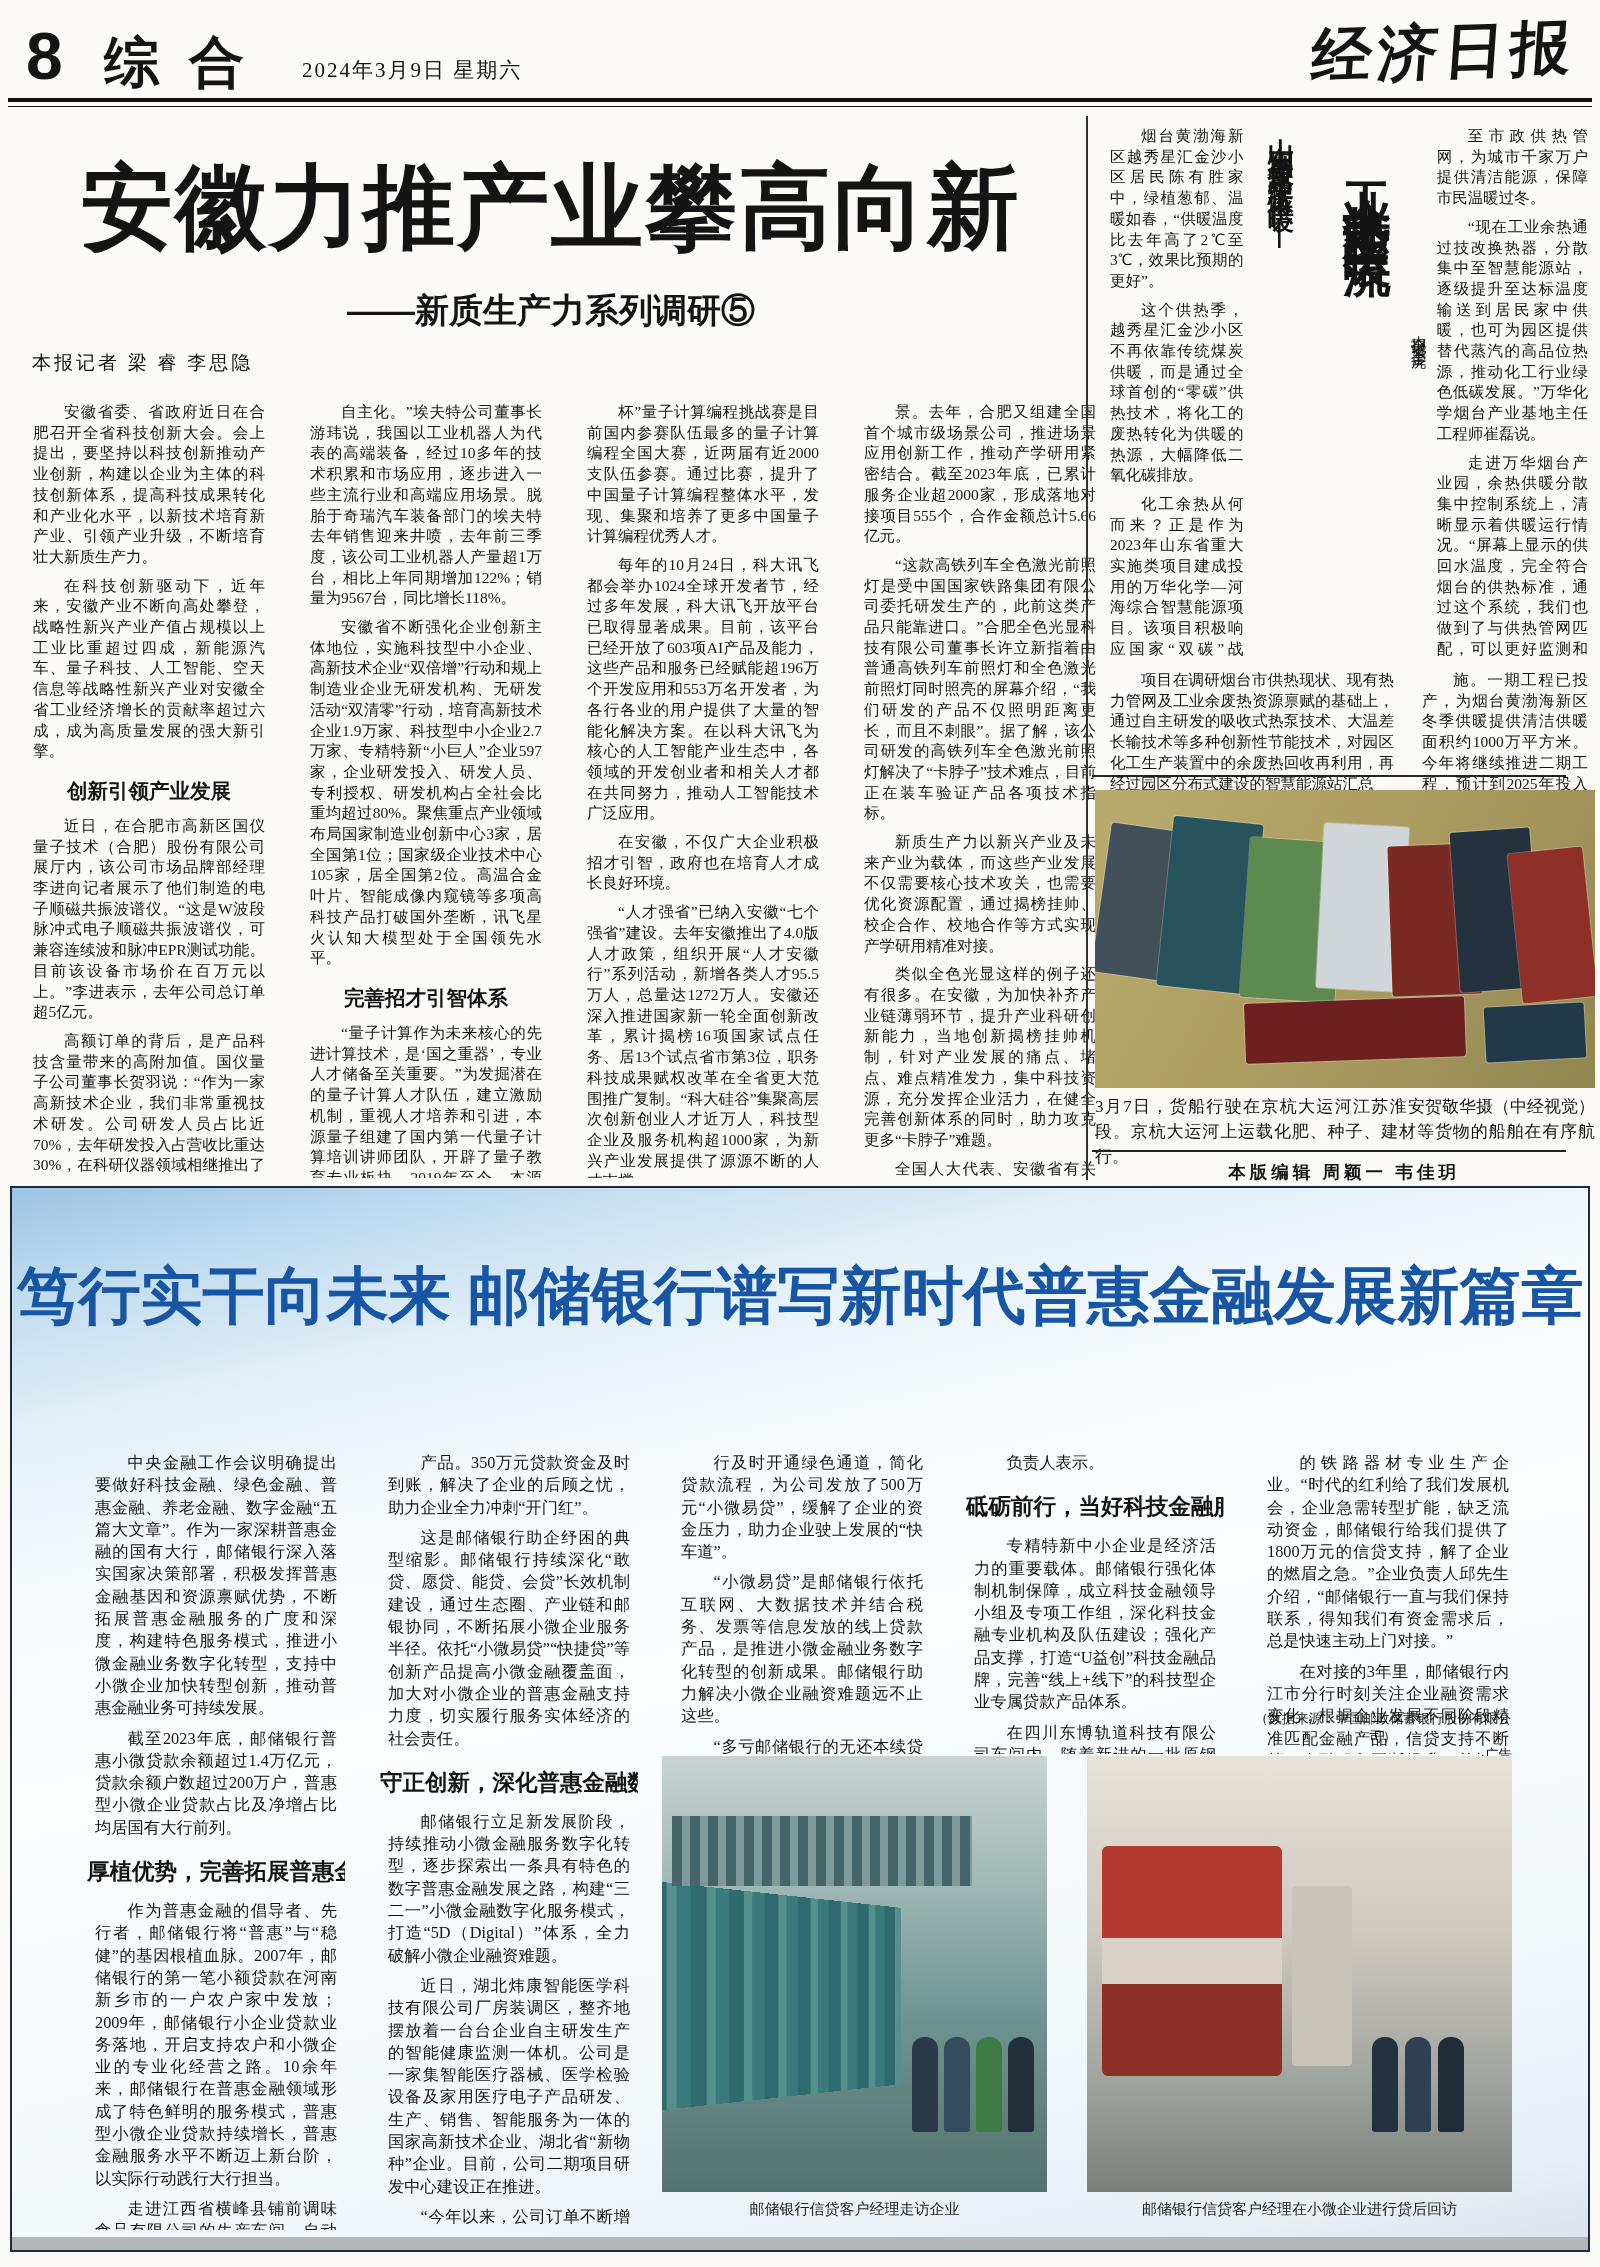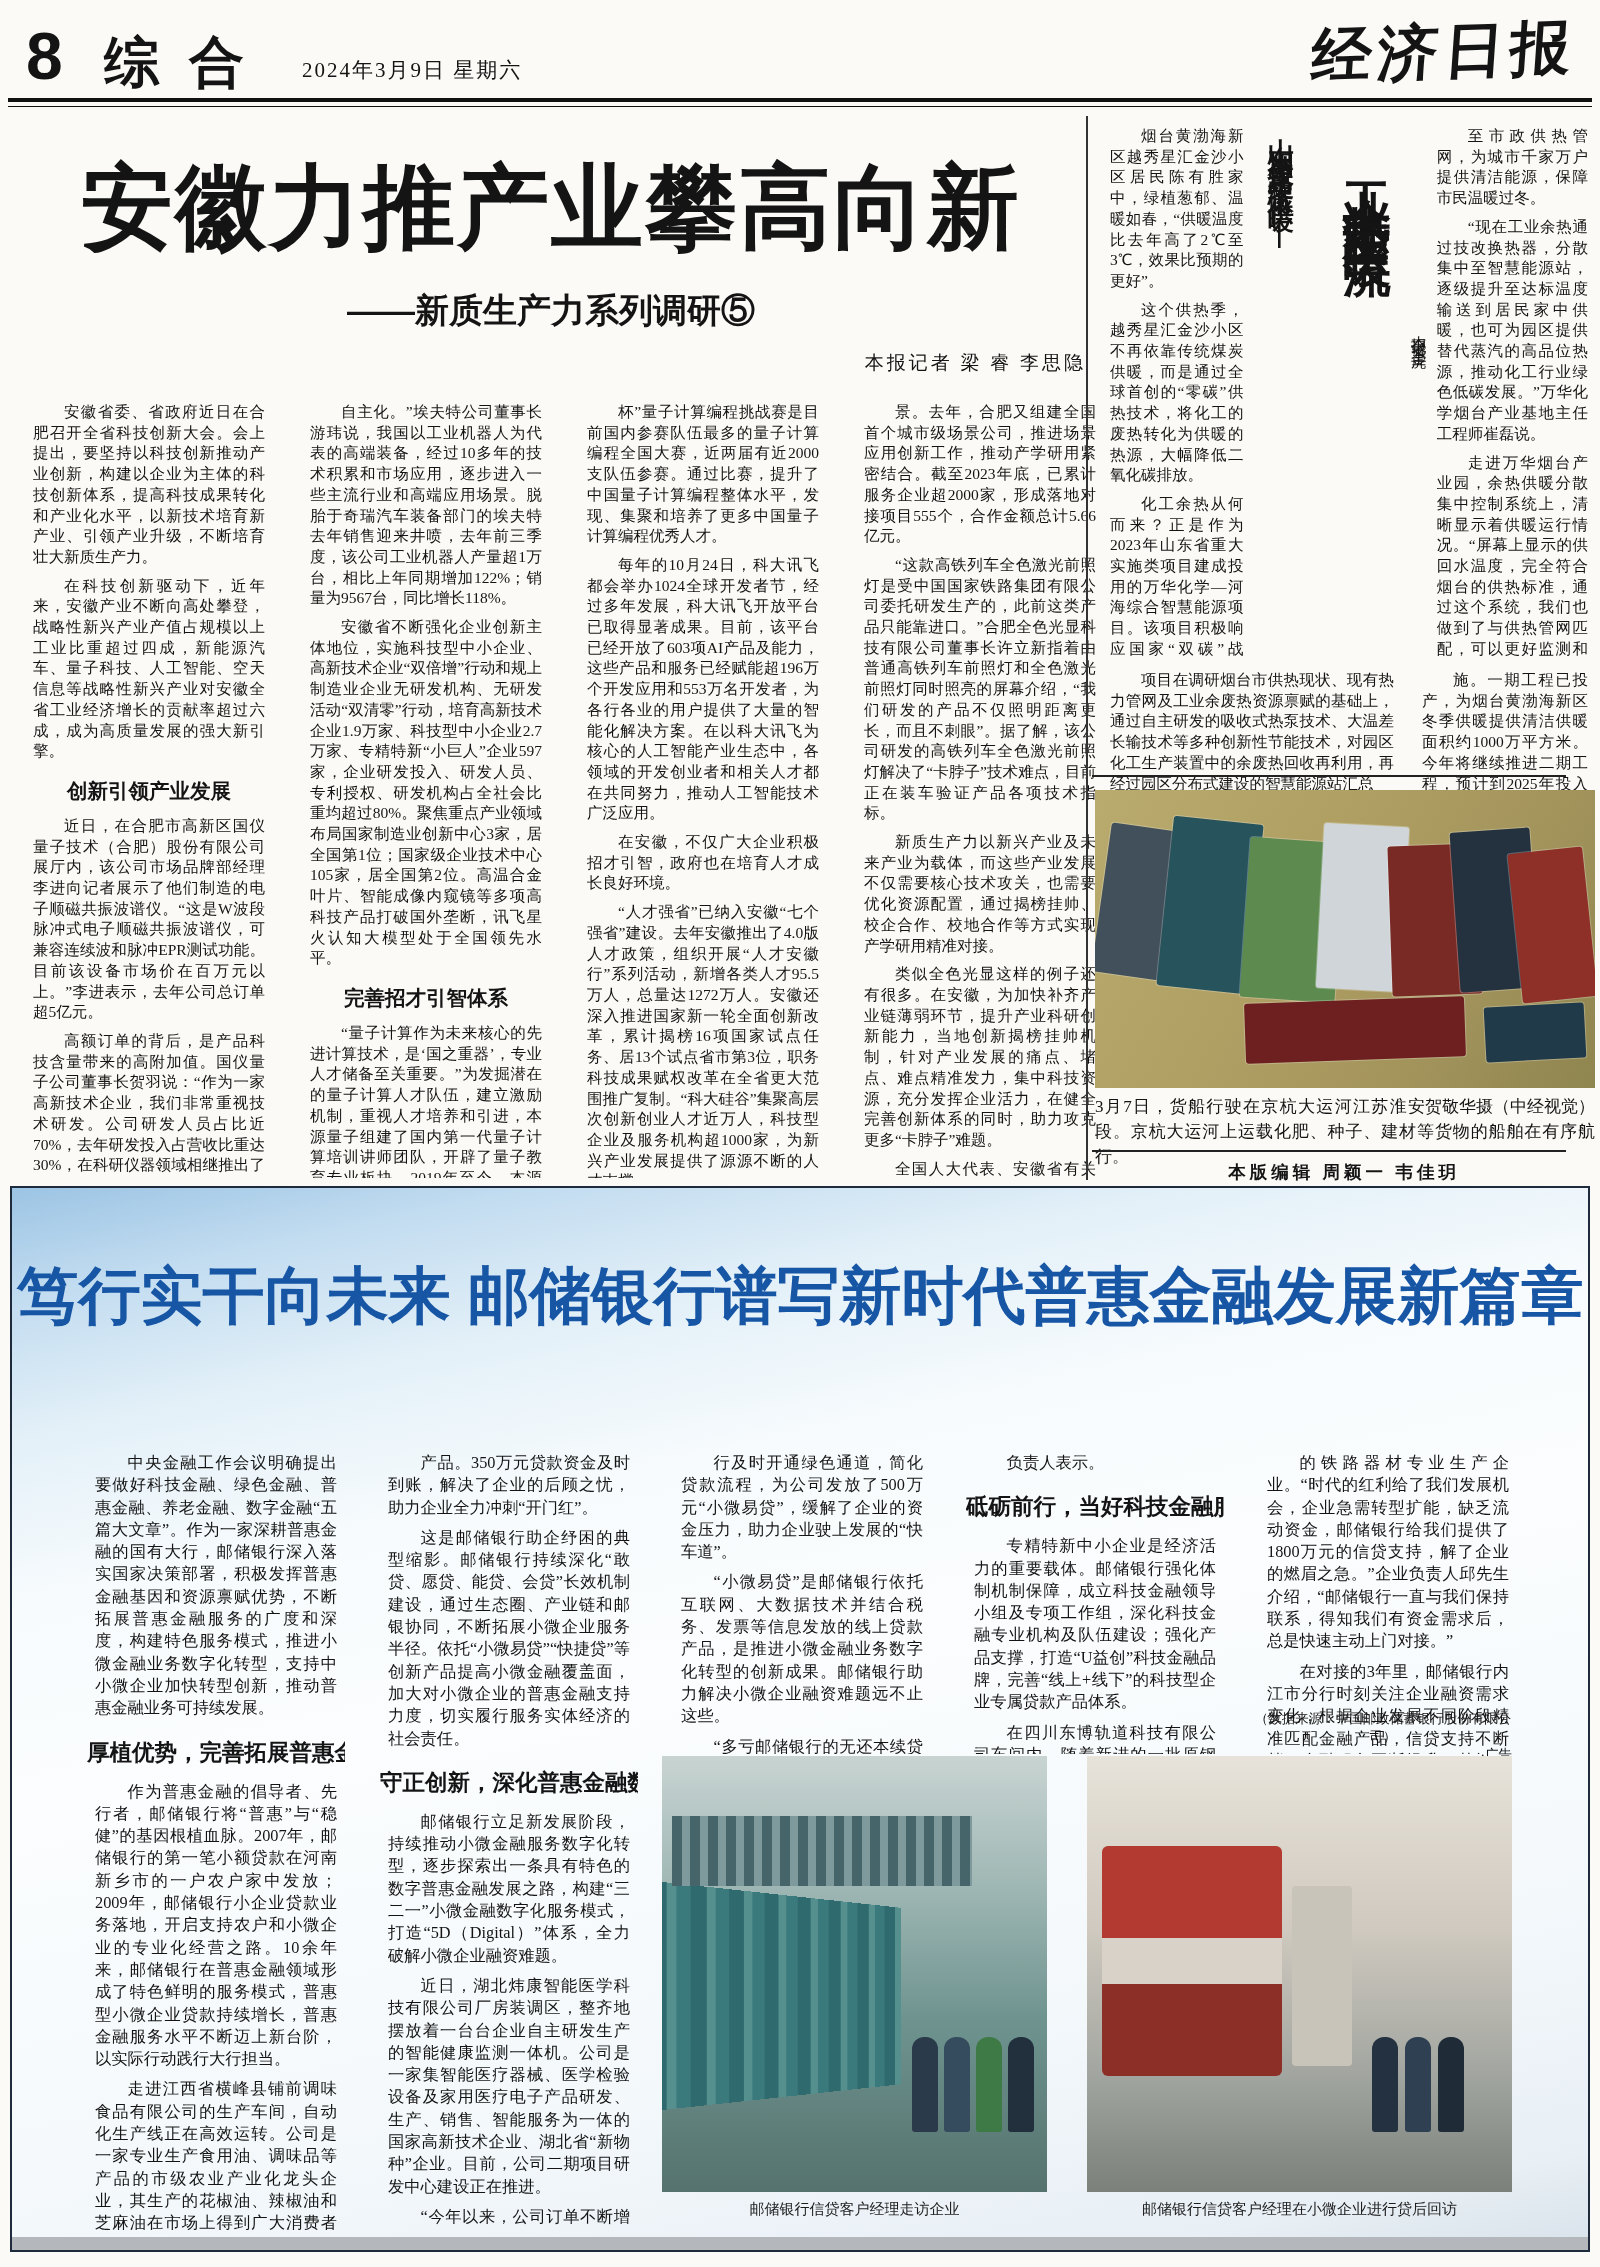--- a/index.html
+++ b/index.html
@@ -11,21 +11,21 @@
   .dateline{position:absolute;left:302px;top:56px;font-size:21px;letter-spacing:2px;}
   .masthead{position:absolute;right:24px;top:12px;font-family:"DejaVu Serif",serif;font-weight:900;font-size:60px;letter-spacing:6px;transform:skewX(-6deg) rotate(-2deg);}
   .hrule{position:absolute;left:8px;width:1584px;}
   .hrule .a{height:4px;background:#111;}
   .hrule .b{height:1px;background:#111;margin-top:4px;}
   
   .m-title{position:absolute;left:20px;top:146px;width:1062px;text-align:center;
            font-family:Liberation Mono, monospace;font-weight:900;font-size:92px;letter-spacing:2px;white-space:nowrap;}
   .m-sub{position:absolute;left:20px;top:288px;width:1062px;text-align:center;
          font-family:"Liberation Sans",sans-serif;font-weight:800;font-size:34px;}
-  .m-byline{position:absolute;left:24px;top:350px;width:1062px;text-align:right;font-size:19px;letter-spacing:3px;}
+  .m-byline{position:absolute;left:32px;top:350px;width:1062px;text-align:left;font-size:19px;letter-spacing:3px;}
   .m-cols{position:absolute;left:25px;top:394px;display:flex;gap:29px;}
   .m-col{width:248px;height:784px;overflow:hidden;}
   .m-col p, .r-txt p, .b-col p{margin:8px;text-indent:2em;text-align:justify;font-size:15.5px;line-height:20.7px;}
   .m-col h3{margin:15px 0 11px;text-align:center;font-family:"Liberation Sans",sans-serif;font-weight:800;font-size:20.5px;}
   .vrule{position:absolute;background:#333;}
   
   .r-art{position:absolute;left:1102px;top:118px;width:494px;}
   .r-row1{display:flex;height:540px;}
   .r-txt{width:150px;}
   .r-kicker{width:46px;writing-mode:vertical-rl;font-family:"Liberation Sans",sans-serif;font-weight:700;font-size:26px;
@@ -164,20 +164,21 @@
     <span>3月7日，货船行驶在京杭大运河江苏淮安段。京杭大运河上运载化肥、种子、建材等货物的船舶在有序航行。</span>
   </div>
   <div class="ed-rule"></div>
   <div class="editor">本版编辑 周颖一 韦佳玥</div>
 
   <div class="banner">
     <div class="b-title">笃行实干向未来 邮储银行谱写新时代普惠金融发展新篇章</div>
     <div class="b-cols">
       <div class="b-col tall">
           <p>中央金融工作会议明确提出要做好科技金融、绿色金融、普惠金融、养老金融、数字金融“五篇大文章”。作为一家深耕普惠金融的国有大行，邮储银行深入落实国家决策部署，积极发挥普惠金融基因和资源禀赋优势，不断拓展普惠金融服务的广度和深度，构建特色服务模式，推进小微金融业务数字化转型，支持中小微企业加快转型创新，推动普惠金融业务可持续发展。</p>
+          <p>截至2023年底，邮储银行普惠小微贷款余额超过1.4万亿元，贷款余额户数超过200万户，普惠型小微企业贷款占比及净增占比均居国有大行前列。</p>
           <h3>厚植优势，完善拓展普惠金融服务</h3>
           <p>作为普惠金融的倡导者、先行者，邮储银行将“普惠”与“稳健”的基因根植血脉。2007年，邮储银行的第一笔小额贷款在河南新乡市的一户农户家中发放；2009年，邮储银行小企业贷款业务落地，开启支持农户和小微企业的专业化经营之路。10余年来，邮储银行在普惠金融领域形成了特色鲜明的服务模式，普惠型小微企业贷款持续增长，普惠金融服务水平不断迈上新台阶，以实际行动践行大行担当。</p>
           <p>走进江西省横峰县铺前调味食品有限公司的生产车间，自动化生产线正在高效运转。公司是一家专业生产食用油、调味品等产品的市级农业产业化龙头企业，其生产的花椒油、辣椒油和芝麻油在市场上得到广大消费者的认可与青睐。</p>
         </div>
       <div class="b-col tall">
           <p>产品。350万元贷款资金及时到账，解决了企业的后顾之忧，助力企业全力冲刺“开门红”。</p>
           <p>这是邮储银行助企纾困的典型缩影。邮储银行持续深化“敢贷、愿贷、能贷、会贷”长效机制建设，通过生态圈、产业链和邮银协同，不断拓展小微企业服务半径。依托“小微易贷”“快捷贷”等创新产品提高小微金融覆盖面，加大对小微企业的普惠金融支持力度，切实履行服务实体经济的社会责任。</p>
           <h3>守正创新，深化普惠金融数字化转型</h3>
           <p>邮储银行立足新发展阶段，持续推动小微金融服务数字化转型，逐步探索出一条具有特色的数字普惠金融发展之路，构建“三二一”小微金融数字化服务模式，打造“5D（Digital）”体系，全力破解小微企业融资难题。</p>
           <p>近日，湖北炜康智能医学科技有限公司厂房装调区，整齐地摆放着一台台企业自主研发生产的智能健康监测一体机。公司是一家集智能医疗器械、医学检验设备及家用医疗电子产品研发、生产、销售、智能服务为一体的国家高新技术企业、湖北省“新物种”企业。目前，公司二期项目研发中心建设正在推进。</p>

